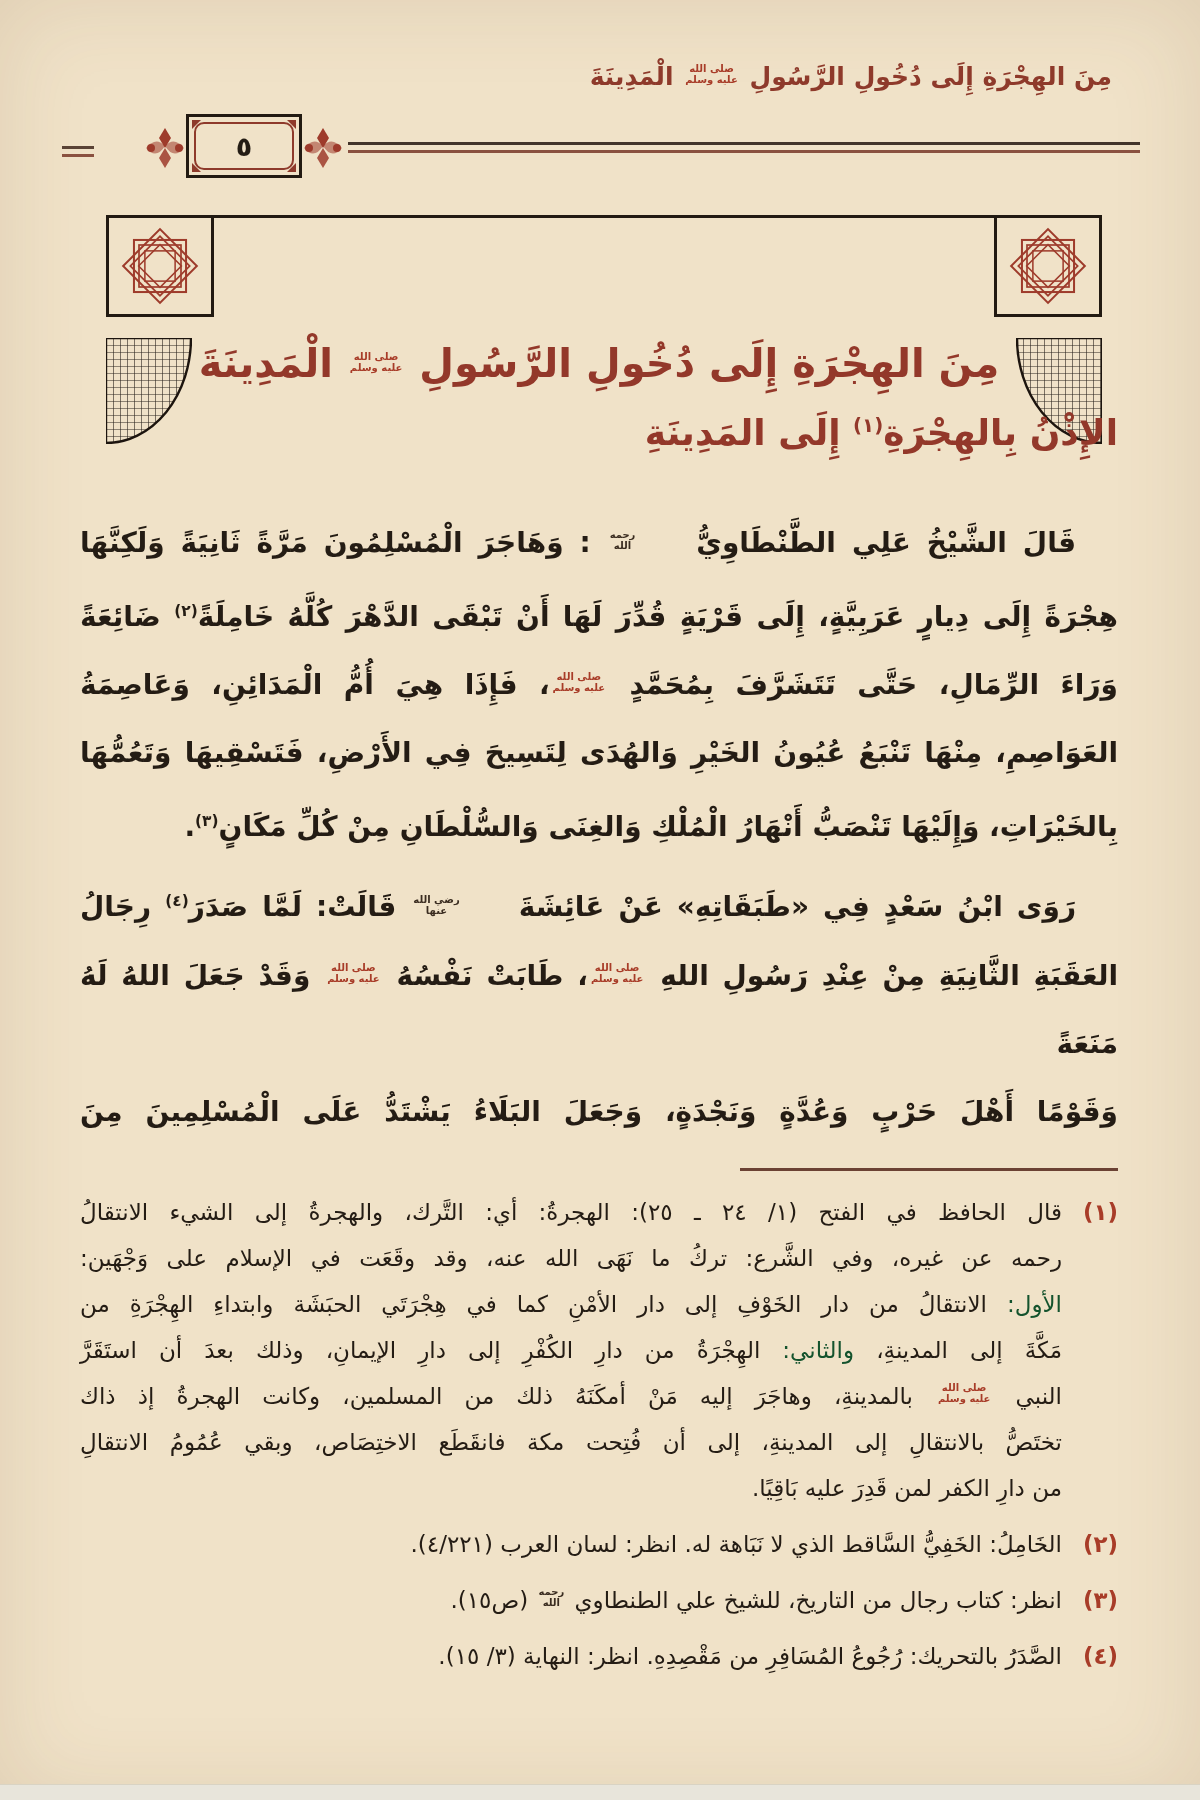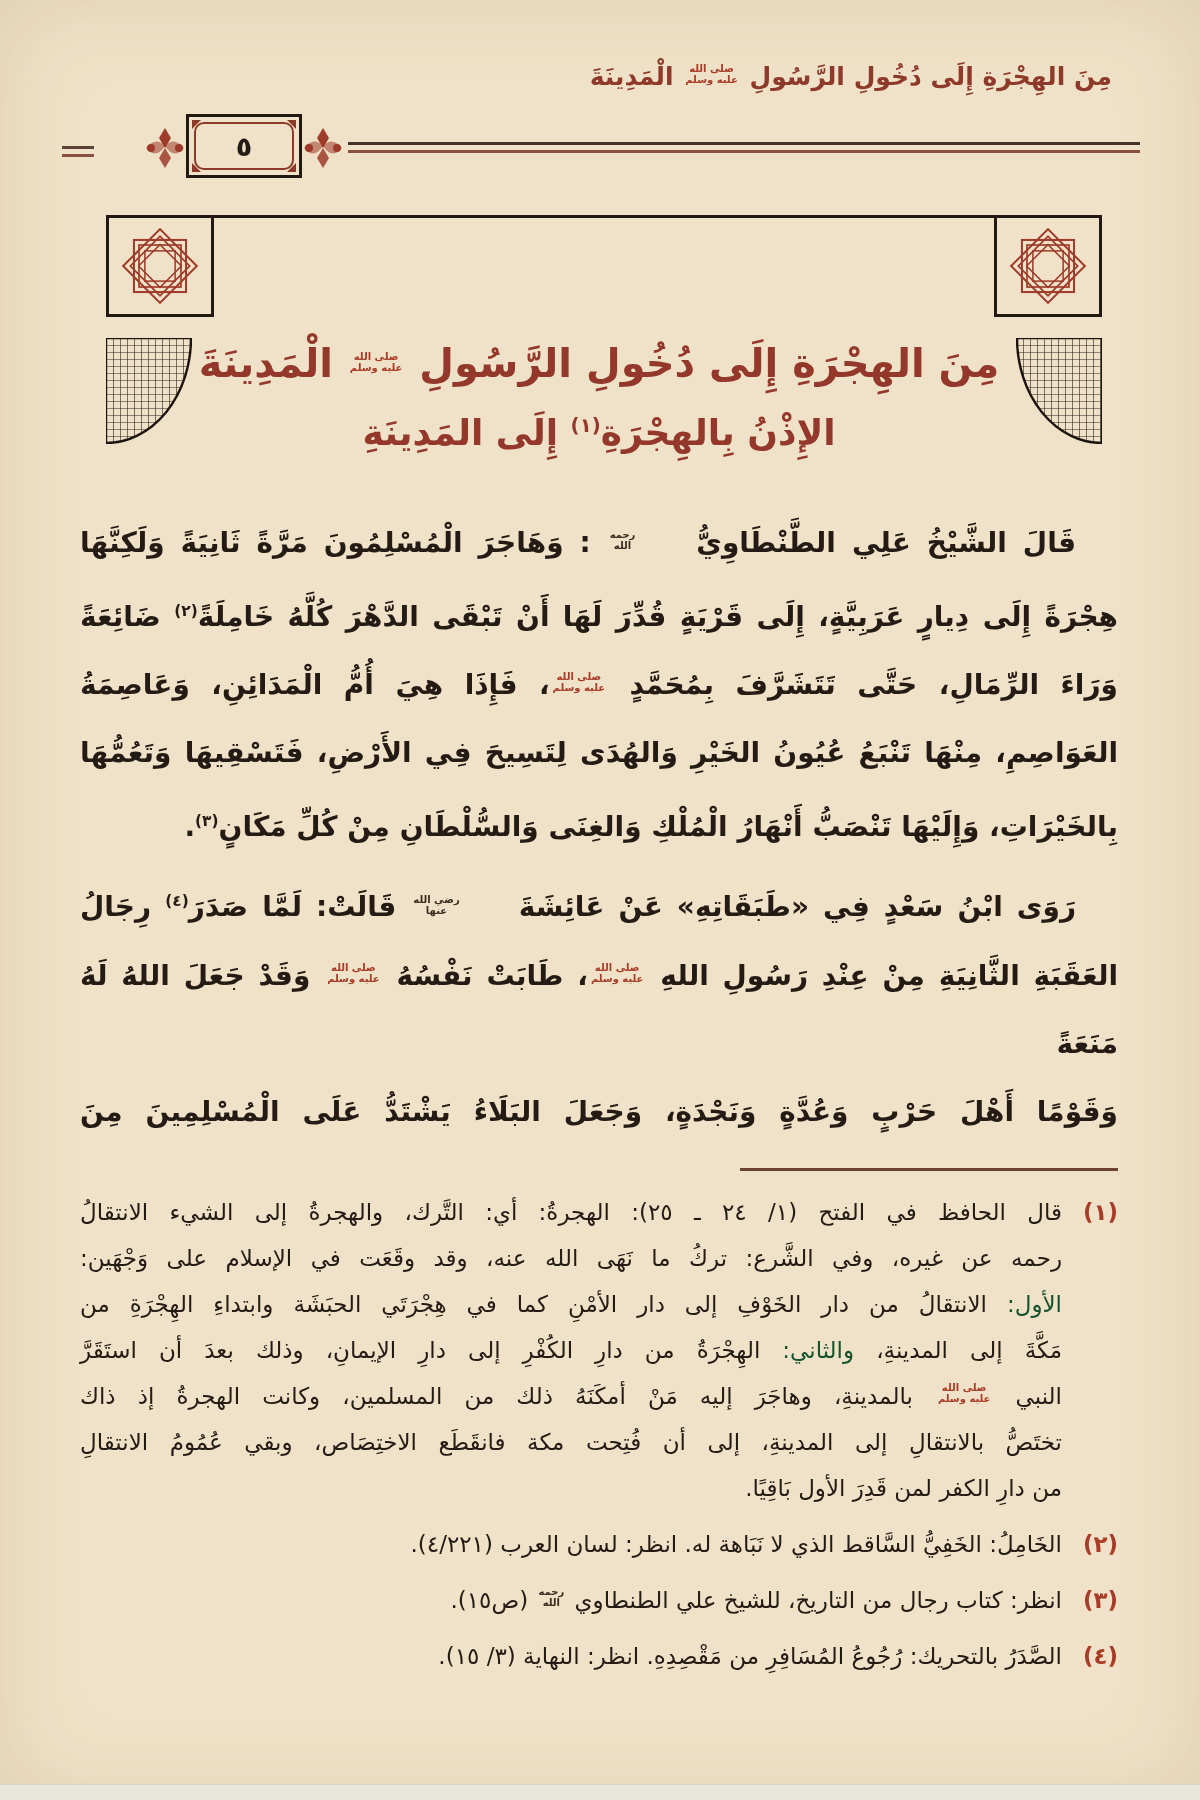--- a/index.html
+++ b/index.html
@@ -53,21 +53,21 @@
   .fan{position:absolute;top:338px;width:86px;height:106px;}
   .fan.fan-left{left:106px;}
   .fan.fan-right{right:98px;}
   
   .content{position:absolute;top:336px;left:80px;right:82px;}
   .chapter-title{
     text-align:center;font-size:40px;font-weight:bold;color:#93382a;
     line-height:1.35;margin:0 0 20px 0;white-space:nowrap;
   }
   .chapter-subtitle{
-    text-align:center;font-size:36px;font-weight:bold;color:#93382a;
+    font-size:36px;font-weight:bold;color:#93382a;
     line-height:1.3;margin:0 0 52px 0;
   }
   .body-text{color:#241c14;font-size:28px;font-weight:bold;}
   .t-line{text-align:justify;text-align-last:justify;line-height:68px;}
   .t-line.end{text-align-last:right;}
   .paragraph.p-first .t-line:first-child{text-indent:42px;}
   .paragraph{margin-bottom:6px;}
   sup.fnref{font-size:0.55em;vertical-align:super;font-weight:bold;}
   .red-word{color:#14532d;}
   .bold-word{font-weight:normal;}
@@ -233,21 +233,21 @@
           <div class="fn-body">
             <div class="t-line">قال الحافظ في الفتح (١/ ٢٤ ـ ٢٥): الهجرةُ: أي: التَّرك، والهجرةُ إلى الشيء الانتقالُ</div>
             <div class="t-line">رحمه عن غيره، وفي الشَّرع: تركُ ما نَهَى الله عنه، وقد وقَعَت في الإسلام على وَجْهَين:</div>
             <div class="t-line"><span class="red-word">الأول:</span> الانتقالُ من دار الخَوْفِ إلى دار الأمْنِ كما في هِجْرَتَي الحبَشَة وابتداءِ الهِجْرَةِ من</div>
             <div class="t-line">مَكَّةَ إلى المدينةِ، <span class="red-word">والثاني:</span> الهِجْرَةُ من دارِ الكُفْرِ إلى دارِ الإيمانِ، وذلك بعدَ أن استَقَرَّ</div>
             <div class="t-line">النبي <span class="honorific ">
                 <span>صلى الله</span>
                 <span>عليه وسلم</span>
               </span> بالمدينةِ، وهاجَرَ إليه مَنْ أمكَنَهُ ذلك من المسلمين، وكانت الهجرةُ إذ ذاك</div>
             <div class="t-line">تختَصُّ بالانتقالِ إلى المدينةِ، إلى أن فُتِحت مكة فانقَطَع الاختِصَاص، وبقي عُمُومُ الانتقالِ</div>
-            <div class="t-line end">من دارِ الكفر لمن قَدِرَ الأول بَاقِيًا.</div>
+            <div class="t-line end">من دارِ الكفر لمن قَدِرَ عليه بَاقِيًا.</div>
           </div>
         </div>
         <div class="footnote-item">
           <span class="fn-marker">(٢)</span>
           <div class="fn-body">
             <div class="t-line end"><span class="bold-word">الخَامِلُ:</span> الخَفِيُّ السَّاقط الذي لا نَبَاهة له. انظر: لسان العرب (٤/٢٢١).</div>
           </div>
         </div>
         <div class="footnote-item">
           <span class="fn-marker">(٣)</span>

